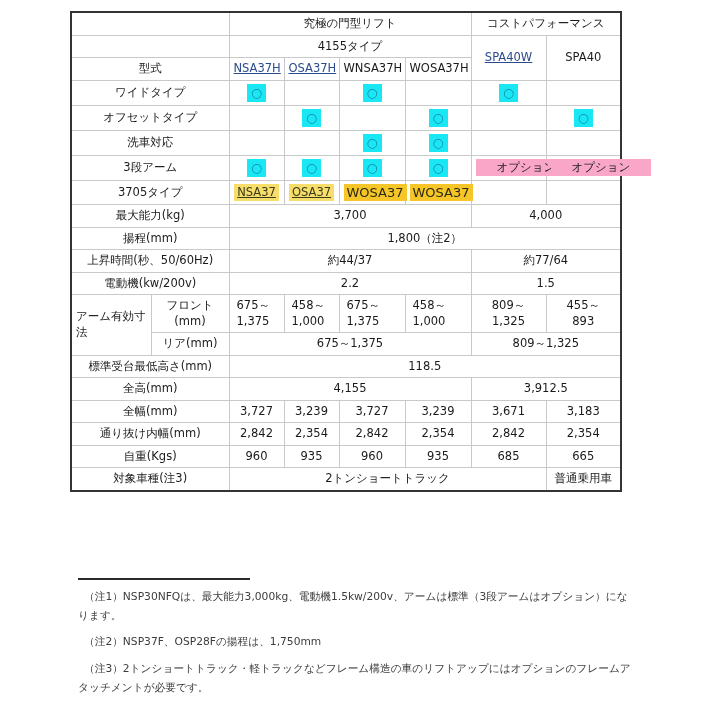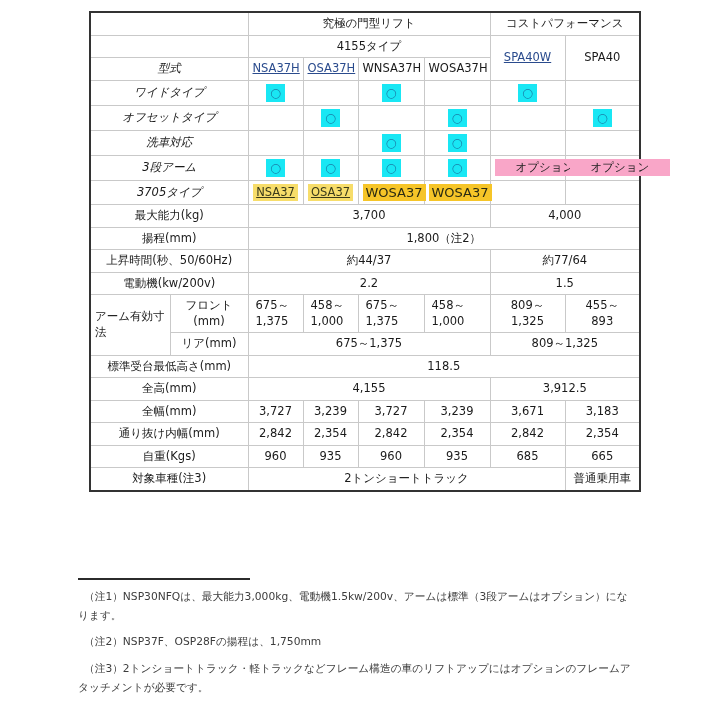--- a/index.html
+++ b/index.html
@@ -17,21 +17,21 @@
   }
   #page {
     position: relative;
     width: 707px;
     height: 707px;
     background: #ffffff;
   }
   
   #spec-table-wrap {
     position: absolute;
-    left: 89px;
+    left: 70px;
     top: 11px;
     width: 550px;
   }
   table.spec {
     border-collapse: collapse;
     width: 550px;
     table-layout: fixed;
     border: 2px solid #333333;
     background: #ffffff;
   }
@@ -42,21 +42,20 @@
     padding: 3px 4px;
     text-align: center;
     vertical-align: middle;
     color: #1a1a1a;
     height: 19px;
     box-sizing: border-box;
   }
   td.rowlabel {
     text-align: left;
     padding-left: 9px;
-    font-style: italic;
   }
   td.rowlabel-c {
     text-align: center;
   }
   td.sub-label {
     text-align: left;
     padding-left: 7px;
   }
   td.blank {
     border-color: #d8d8d8;

